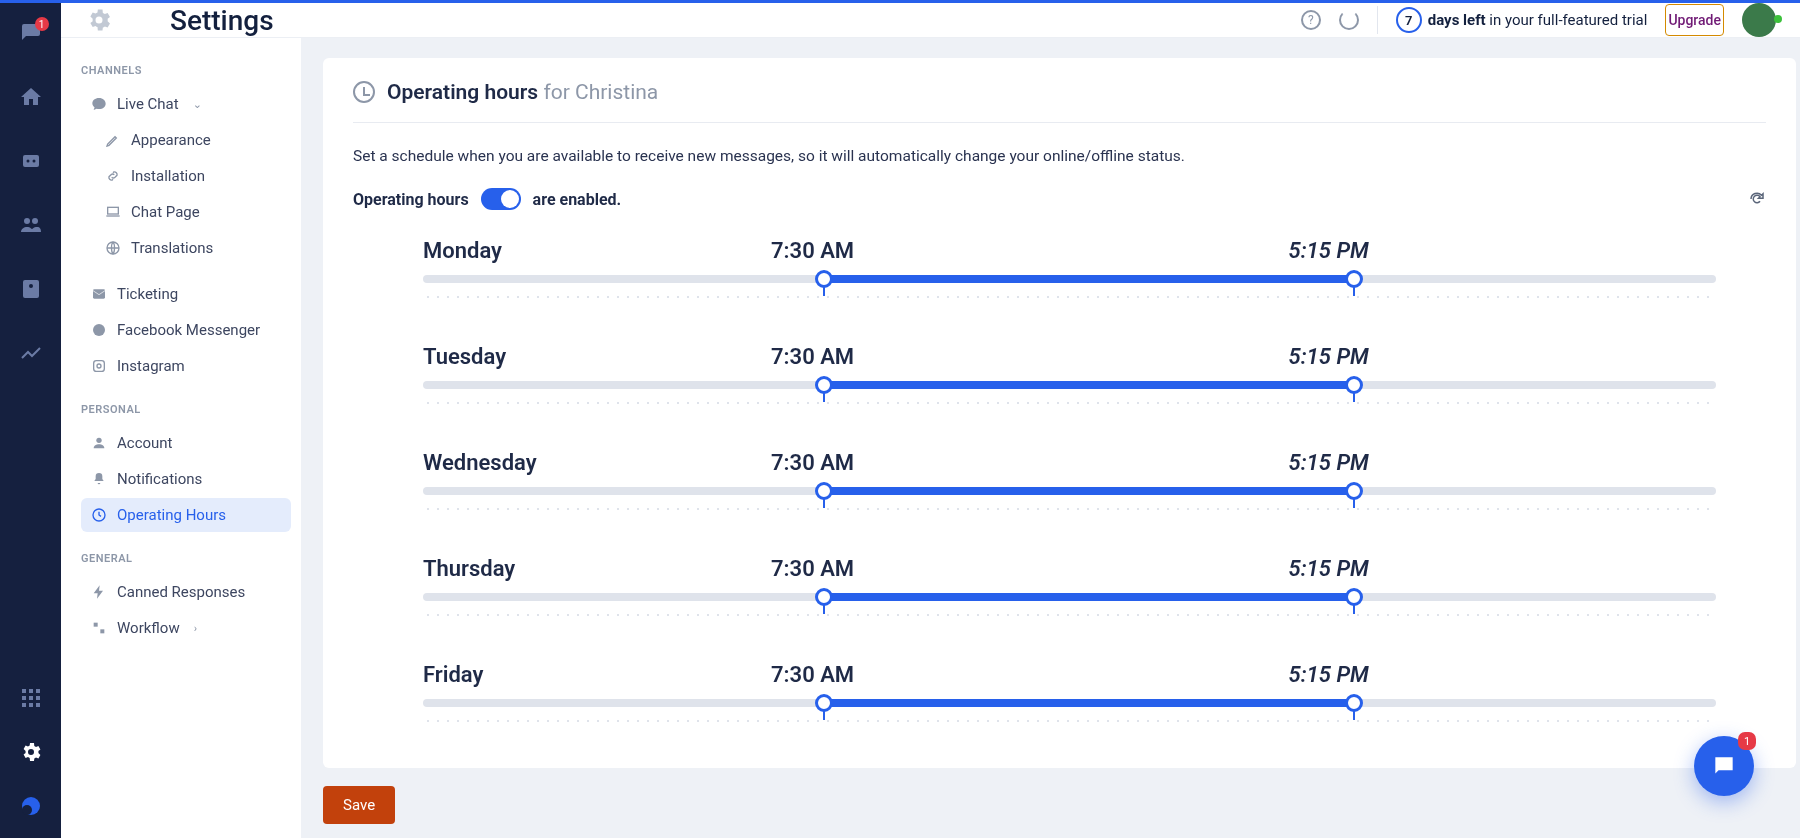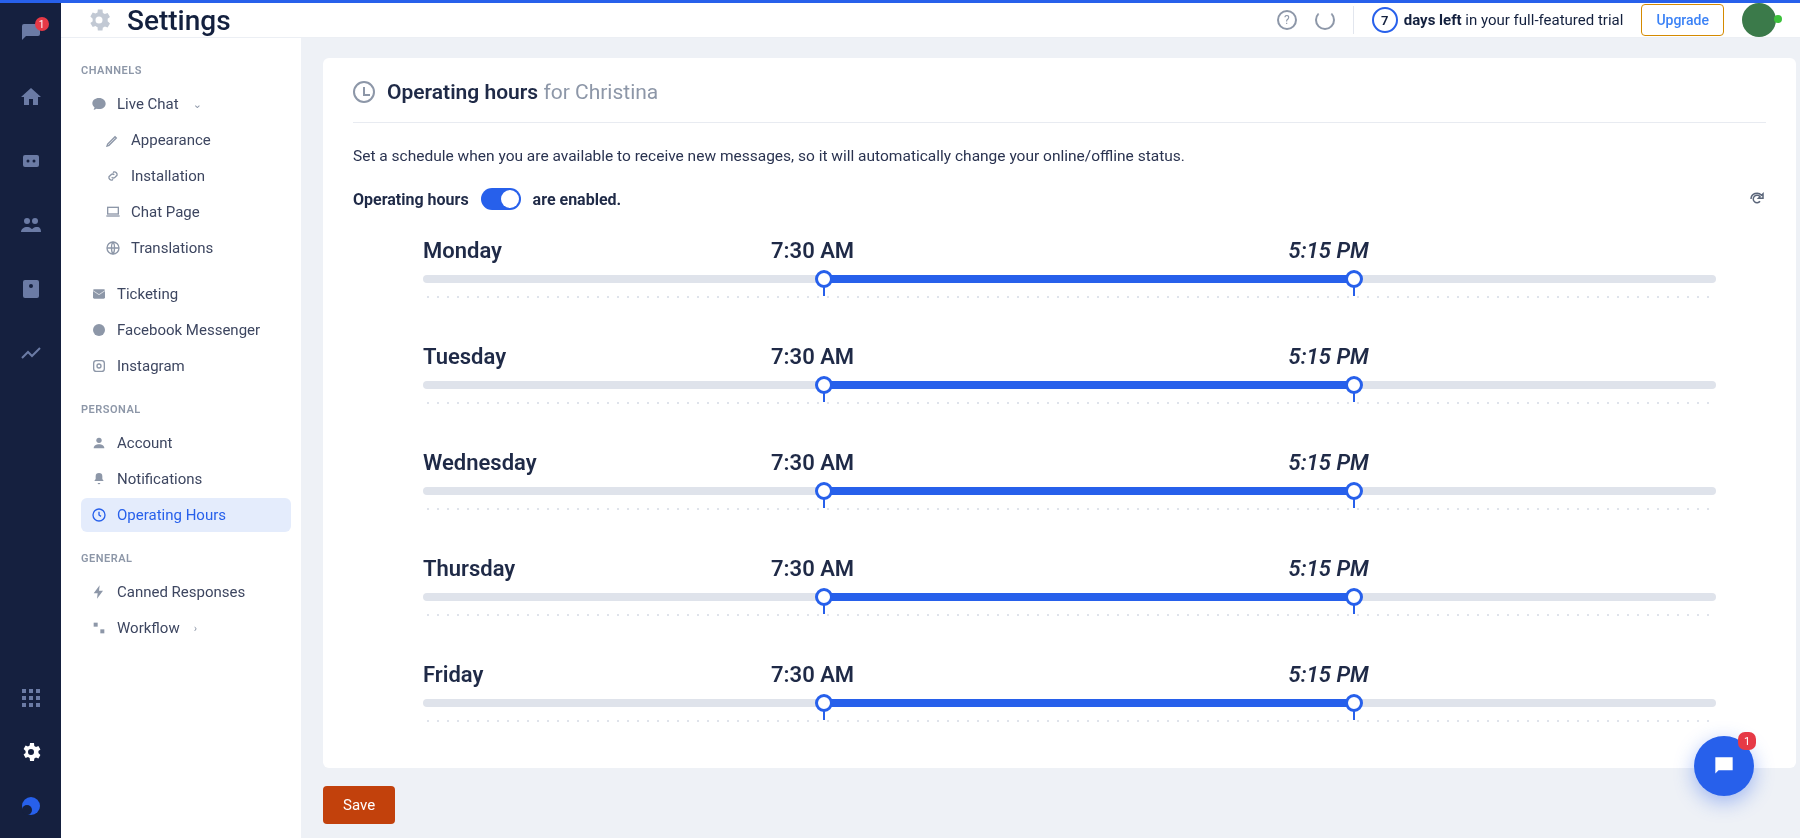--- a/index.html
+++ b/index.html
@@ -5,28 +5,28 @@
 * { margin:0; padding:0; box-sizing:border-box; font-family:-apple-system,BlinkMacSystemFont,"Segoe UI",Roboto,sans-serif; }
 body { background:#fff; overflow:hidden; }
 .app { display:flex; height:838px; width:1800px; border-top:3px solid #2760eb; }
 .rail { width:61px; background:#15203f; display:flex; flex-direction:column; align-items:center; padding-top:18px; gap:40px; position:relative;}
 .rail-icon { width:24px; height:24px; color:#6b7ba5; cursor:pointer; display:flex; align-items:center; justify-content:center; position:relative;}
 .rail-bottom { margin-top:auto; margin-bottom:20px; display:flex; flex-direction:column; align-items:center; gap:30px;}
 .badge { position:absolute; top:-4px; right:-6px; background:#e63946; color:#fff; font-size:10px; min-width:14px; height:14px; border-radius:7px; display:flex; align-items:center; justify-content:center; padding:0 3px;}
 .main { flex:1; display:flex; flex-direction:column; }
 .topbar { height:64px; display:flex; align-items:center; padding:0 24px; border-bottom:1px solid #eceff4; }
 .gear-lg { width:28px; height:28px; color:#c2c9d4; margin-right:14px;}
-.title { font-size:28px; font-weight:500; color:#13203e;}
+.title { font-size:28px; font-weight:500; color:#13203e;margin-left:43px;}
 .topbar-right { margin-left:auto; display:flex; align-items:center; gap:18px;}
 .tb-icon { width:20px; height:20px; color:#8d97a8; cursor:pointer; border:2px solid #8d97a8; border-radius:50%; display:flex; align-items:center; justify-content:center; font-size:12px;}
 .spinner-icon { width:20px; height:20px; border:2px solid #8d97a8; border-top-color:transparent; border-radius:50%;}
 .vdiv { width:1px; height:28px; background:#e2e6ee;}
 .trial { display:flex; align-items:center; gap:6px; font-size:15px; color:#13203e;}
 .trial-circle{ width:26px; height:26px; border:2.5px solid #2760eb; border-radius:50%; display:flex; align-items:center; justify-content:center; font-size:13px; font-weight:600; color:#13203e;}
-.upgrade-btn{ border:1.5px solid #d48a00; color:#3b82f6; background:#fff; padding:7px 14px; border-radius:4px; font-size:14px; font-weight:500; cursor:pointer;}
+.upgrade-btn{ border:1.5px solid #d48a00; color:#701a75; background:#fff; padding:7px 2px; border-radius:4px; font-size:14px; font-weight:500; cursor:pointer;}
 .avatar{ width:34px; height:34px; border-radius:50%; background:#3b7a4a; position:relative;}
 .avatar::after{content:""; position:absolute; right:-6px; top:12px; width:8px; height:8px; background:#3cc13b; border-radius:50%;}
 .body { flex:1; display:flex; background:#eef1f6; }
 .sidebar { width:240px; background:#fff; overflow-y:auto; padding:18px 10px 14px 20px; }
 .sidebar::-webkit-scrollbar{width:6px}
 .sidebar::-webkit-scrollbar-thumb{background:#c2c9d4;border-radius:3px}
 .sb-header{ font-size:11px; letter-spacing:0.5px; color:#8d97a8; font-weight:600; margin:8px 0 10px 0;}
 .sb-item{ display:flex; align-items:center; gap:10px; padding:8px 10px; font-size:15px; color:#3d4660; cursor:pointer; border-radius:6px; margin-bottom:2px;}
 .sb-item .ico{ width:16px; height:16px; color:#8d97a8;}
 .sb-item.active{ background:#e4ecfc; color:#2760eb;}

